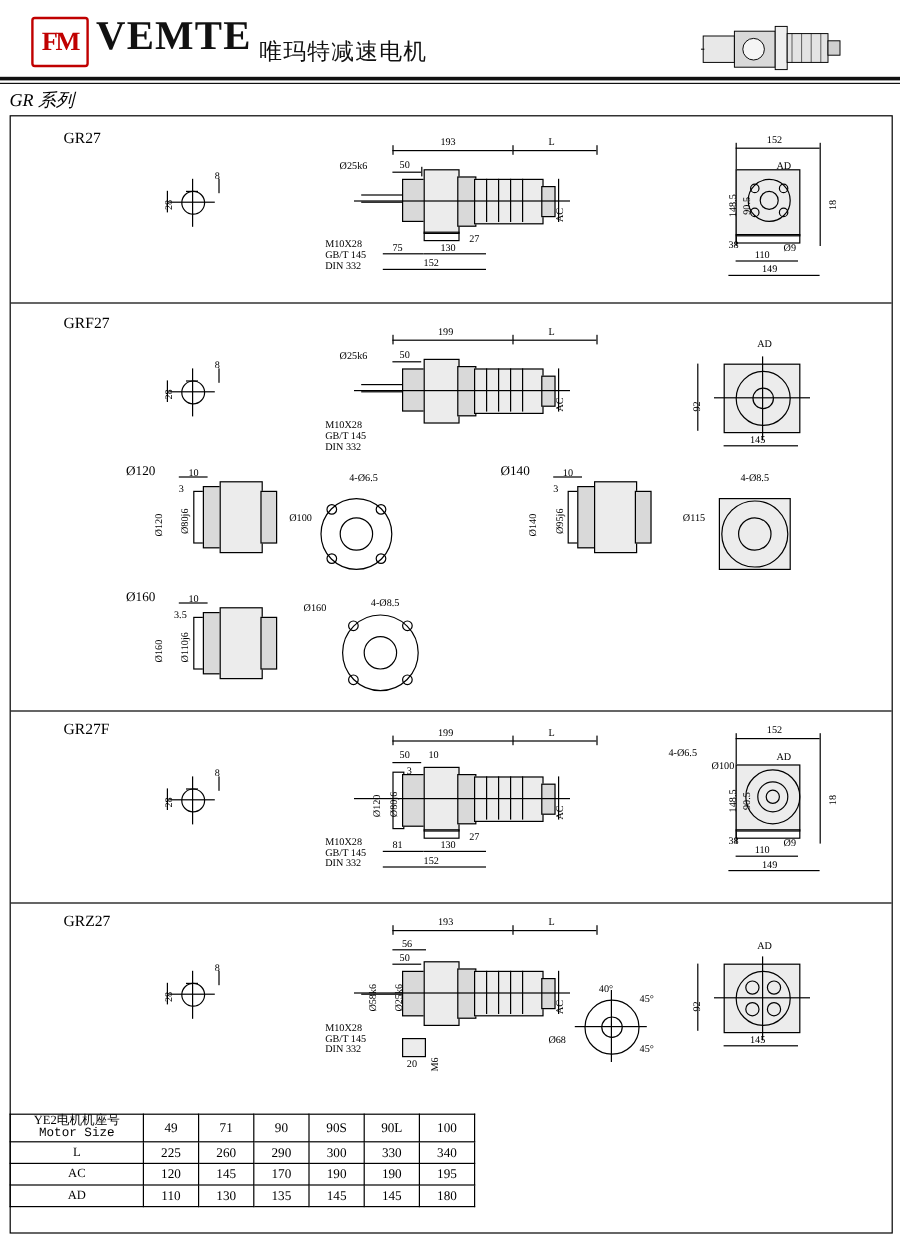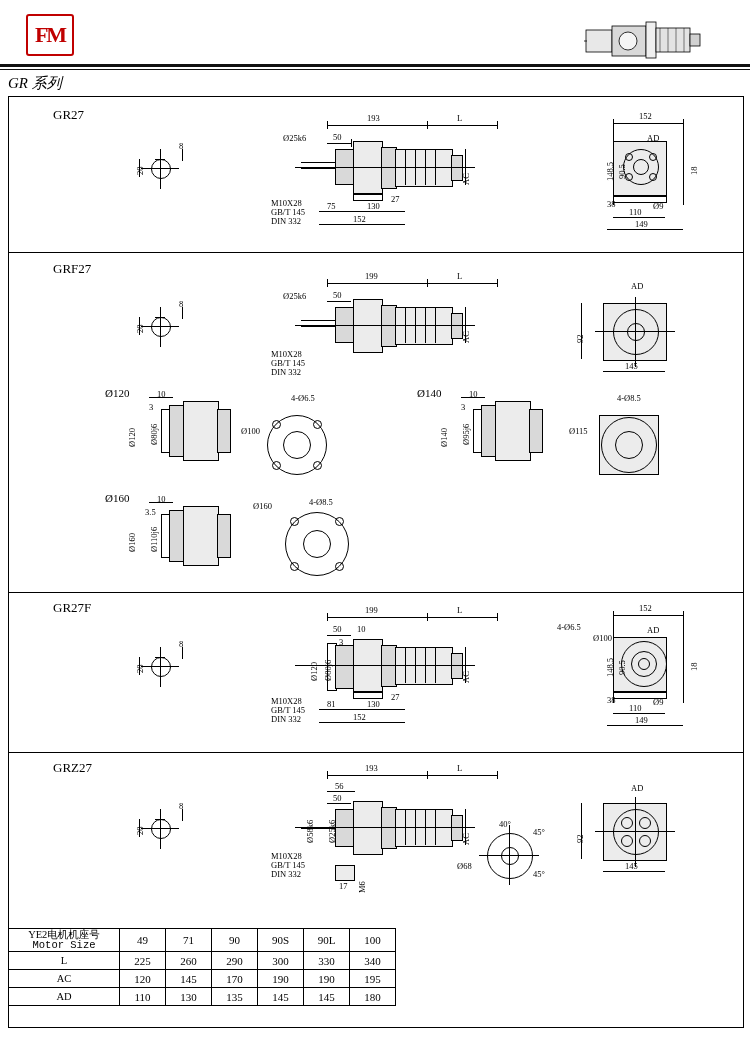--- a/index.html
+++ b/index.html
@@ -54,20 +54,22 @@
 </style>
 </head>
 <body>
 
 <div class="page">
 
   <div class="header">
     <div class="logo-box">
       <span>FM</span>
     </div>
+    <div class="brand">VEMTE</div>
+    <div class="brand-cn">唯玛特减速电机</div>
 
     <svg class="hdr-motor" viewBox="0 0 120 46">
       <rect x="2" y="14" width="26" height="22" fill="#e8e8e8" stroke="#000" stroke-width="0.8"></rect>
       <rect x="28" y="10" width="34" height="30" fill="#d9d9d9" stroke="#000" stroke-width="0.8"></rect>
       <rect x="62" y="6" width="10" height="36" fill="#efefef" stroke="#000" stroke-width="0.8"></rect>
       <rect x="72" y="12" width="34" height="24" fill="#e3e3e3" stroke="#000" stroke-width="0.8"></rect>
       <rect x="106" y="18" width="10" height="12" fill="#d0d0d0" stroke="#000" stroke-width="0.8"></rect>
       <circle cx="44" cy="25" r="9" fill="#f5f5f5" stroke="#000" stroke-width="0.8"></circle>
       <line x1="0" y1="25" x2="3" y2="25" stroke="#000" stroke-width="0.8"></line>
       <line x1="76" y1="12" x2="76" y2="36" stroke="#000" stroke-width="0.5"></line>
@@ -387,21 +389,21 @@
     <div class="box gray" style="left:442px;top:718px;width:10px;height:24px;"></div>
     <div class="ln h1px" style="left:286px;top:730px;width:180px;"></div>
     <div class="dimv" style="left:452px;top:748px;">AC</div>
     <div class="ln v1px" style="left:456px;top:712px;height:36px;"></div>
 
     <div class="note" style="left:262px;top:755px;">M10X28</div>
     <div class="note" style="left:262px;top:764px;">GB/T 145</div>
     <div class="note" style="left:262px;top:773px;">DIN 332</div>
 
     <div class="box lgray" style="left:326px;top:768px;width:18px;height:14px;"></div>
-    <div class="dim" style="left:330px;top:784px;">17</div>
+    <div class="dim" style="left:330px;top:784px;">20</div>
     <div class="dimv" style="left:348px;top:796px;">M6</div>
 
     <div class="circ" style="left:478px;top:736px;width:44px;height:44px;"></div>
     <div class="circ" style="left:492px;top:750px;width:16px;height:16px;"></div>
     <div class="ln v1px" style="left:500px;top:728px;height:60px;"></div>
     <div class="ln h1px" style="left:470px;top:758px;width:60px;"></div>
     <div class="dim" style="left:490px;top:722px;">40°</div>
     <div class="dim" style="left:524px;top:730px;">45°</div>
     <div class="dim" style="left:524px;top:772px;">45°</div>
     <div class="dim" style="left:448px;top:764px;">Ø68</div>

